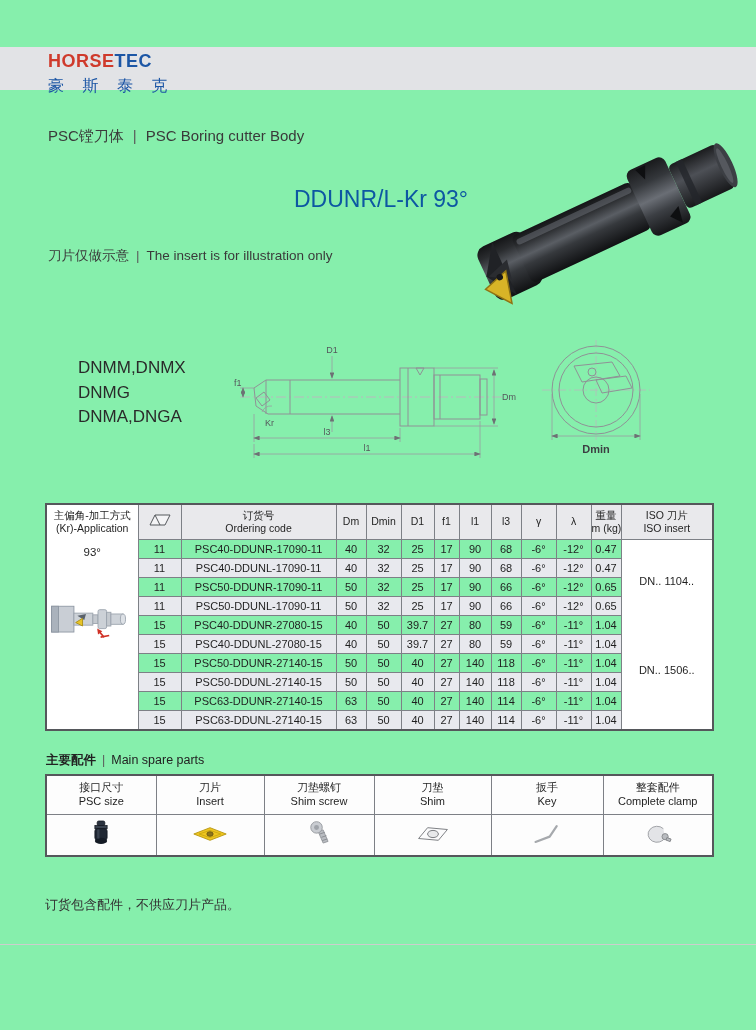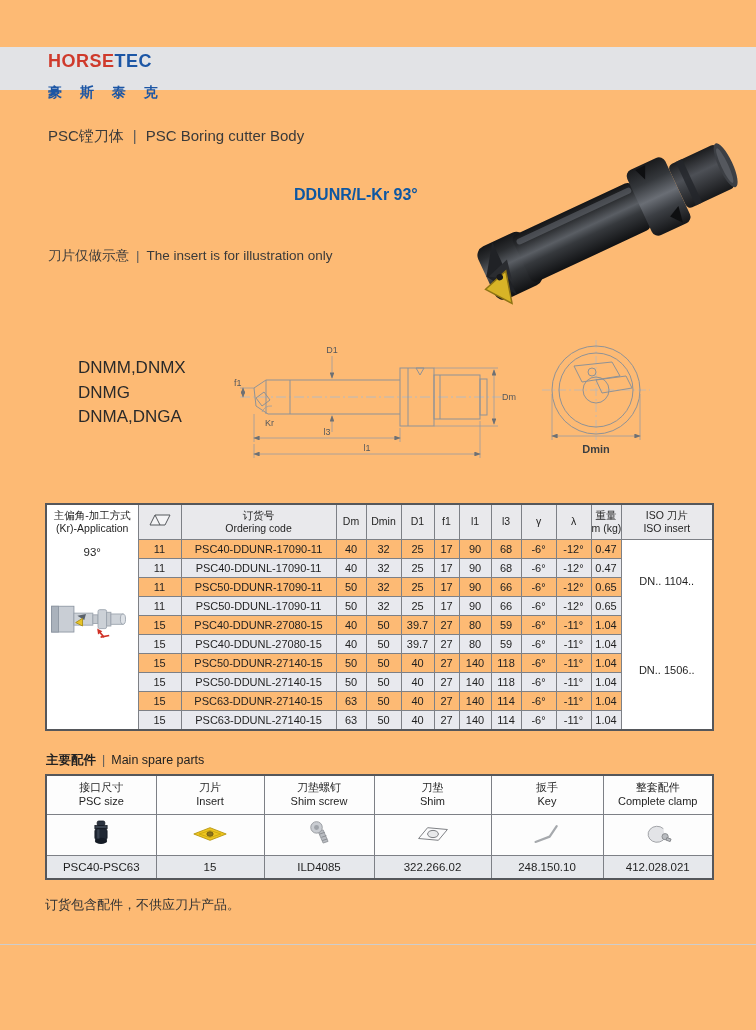--- a/index.html
+++ b/index.html
@@ -1,31 +1,31 @@
 <!DOCTYPE html>
 <html><head>
 <meta charset="utf-8">
 <style>
   html,body{margin:0;padding:0;background:#e9e9e9;}
-  .page{position:relative;width:756px;height:1030px;margin:0 auto;background:#fdba74;
+  .page{position:relative;width:756px;height:1030px;margin:0 auto;background:#86efac;
         font-family:"Liberation Sans","DejaVu Sans",sans-serif;color:#2e2e2e;overflow:hidden;}
 
   
   .brandbar{position:absolute;top:47px;left:0;right:0;height:43px;background:#e2e3e6;}
   .logo{position:absolute;left:48px;top:5px;line-height:1;}
   .logo-en{font-size:18px;font-weight:bold;letter-spacing:.5px;}
   .logo-red{color:#cf3a2c;}
   .logo-blue{color:#1c56a5;}
-  .logo-zh{font-size:14px;color:#1c56a5;font-weight:bold;letter-spacing:7px;margin-top:15px;}
+  .logo-zh{font-size:16px;color:#1c56a5;font-weight:normal;letter-spacing:7px;margin-top:8px;}
 
   
   .sec-title{position:absolute;top:127px;left:48px;font-size:15px;color:#3a3a3a;}
   .sep{margin:0 9px;color:#5a5a5a;}
 
-  .product-name{position:absolute;top:186px;left:294px;font-size:16px;font-weight:bold;color:#0d57a2;}
+  .product-name{position:absolute;top:186px;left:294px;font-size:23px;font-weight:normal;color:#0d57a2;}
 
   .insert-note{position:absolute;top:247px;left:48px;font-size:13.5px;color:#3a3a3a;}
   .insert-note .sep{margin:0 7px;}
 
   .photo{position:absolute;top:126px;right:2px;}
 
   .insert-types{position:absolute;top:356px;left:78px;font-size:17px;color:#2a2a2a;line-height:1.45;}
   .draw-side{position:absolute;top:342px;left:232px;}
   .draw-end{position:absolute;top:336px;left:534px;}
 
@@ -500,28 +500,20 @@
         </svg>
       </td>
       <td>
         <svg width="32" height="22" viewBox="0 0 36 24">
           <path d="M24,6 A10 9 0 1 0 26,16" fill="#e3e4e7" stroke="#97999e"></path>
           <circle cx="26" cy="15" r="3.5" fill="#b9bcc0" stroke="#85878b"></circle>
           <rect x="28" y="16" width="5" height="3" fill="#b9bcc0" stroke="#85878b" transform="rotate(20 28 16)"></rect>
         </svg>
       </td>
     </tr>
-    <tr>
-      <td>PSC40-PSC63</td>
-      <td>15</td>
-      <td>ILD4085</td>
-      <td>322.266.02</td>
-      <td>248.150.10</td>
-      <td>412.028.021</td>
-    </tr>
   </tbody>
     </table>
 
   <div class="notes">
     <span class="note-zh">订货包含配件，不供应刀片产品。</span>
   </div>
 
   <div class="footer-line"></div>
 
 </div>

